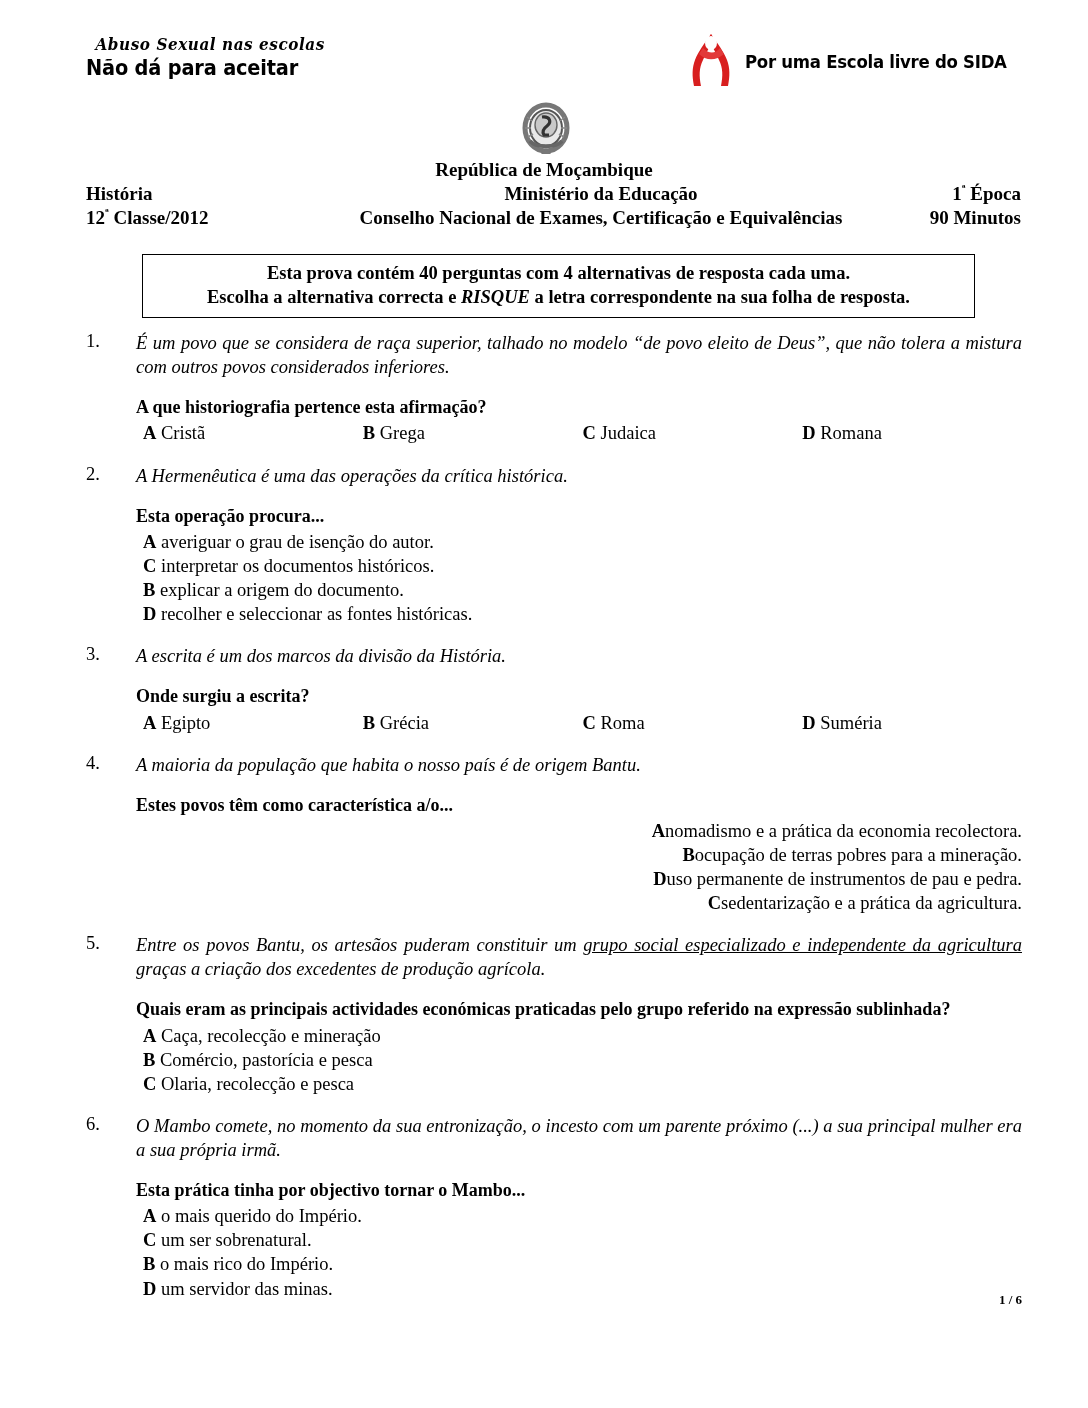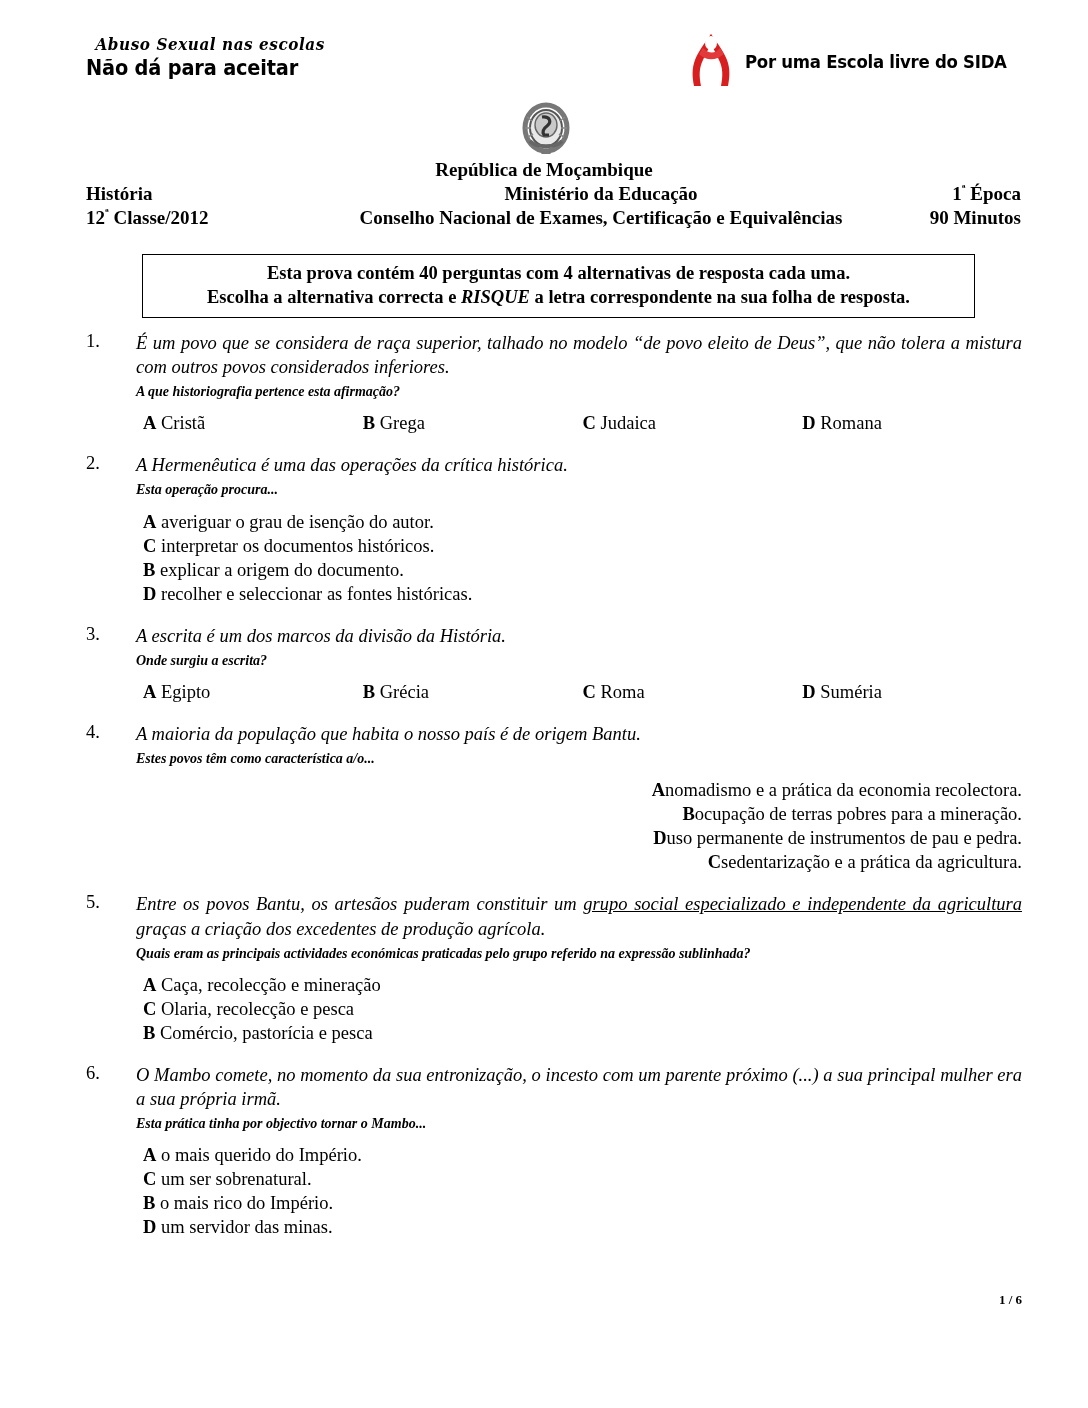--- a/index.html
+++ b/index.html
@@ -157,30 +157,29 @@
   }
   .q-stem {
     font-style: italic;
     font-size: 18.5px;
     line-height: 1.30;
     text-align: justify;
   }
   .q-stem .u { text-decoration: underline; }
   .q-prompt {
     font-weight: bold;
-    font-size: 14px;
+    font-size: 18px;
     line-height: 1.30;
-    margin-top: 4px;
+    margin-top: 17px;
     text-align: justify;
-    font-style: italic;
   }
   .q-prompt.justified { text-align: justify; text-align-last: left; }
 
   .opts {
-    margin-top: 10px;
+    margin-top: 2px;
     font-size: 18.5px;
     line-height: 1.30;
   }
   .opt-letter { font-weight: bold; }
 
   
   .opts.cols4 {
     display: flex;
     padding-left: 7px;
   }
@@ -323,22 +322,22 @@
         <span class="opt"><span class="opt-letter">C</span><span>sedentarização e a prática da agricultura.</span></span>
       </div>
     </div>
 
     <div class="q">
       <div class="q-num">5.</div>
       <div class="q-stem"><span>Entre os povos Bantu, os artesãos puderam constituir um </span><span class="u">grupo social especializado e independente da agricultura</span><span> graças a criação dos excedentes de produção agrícola.</span></div>
       <div class="q-prompt justified">Quais eram as principais actividades económicas praticadas pelo grupo referido na expressão sublinhada?</div>
       <div class="opts cols2">
         <span class="opt"><span class="opt-letter">A</span> <span>Caça, recolecção e mineração</span></span>
+        <span class="opt"><span class="opt-letter">B</span> <span>Comércio, pastorícia e pesca</span></span>
         <span class="opt"><span class="opt-letter">C</span> <span>Olaria, recolecção e pesca</span></span>
-        <span class="opt"><span class="opt-letter">B</span> <span>Comércio, pastorícia e pesca</span></span>
       </div>
     </div>
 
     <div class="q">
       <div class="q-num">6.</div>
       <div class="q-stem">O Mambo comete, no momento da sua entronização, o incesto com um parente próximo (...) a sua principal mulher era a sua própria irmã.</div>
       <div class="q-prompt">Esta prática tinha por objectivo tornar o Mambo...</div>
       <div class="opts cols2">
         <span class="opt"><span class="opt-letter">A</span> <span>o mais querido do Império.</span></span>
         <span class="opt"><span class="opt-letter">C</span> <span>um ser sobrenatural.</span></span>

